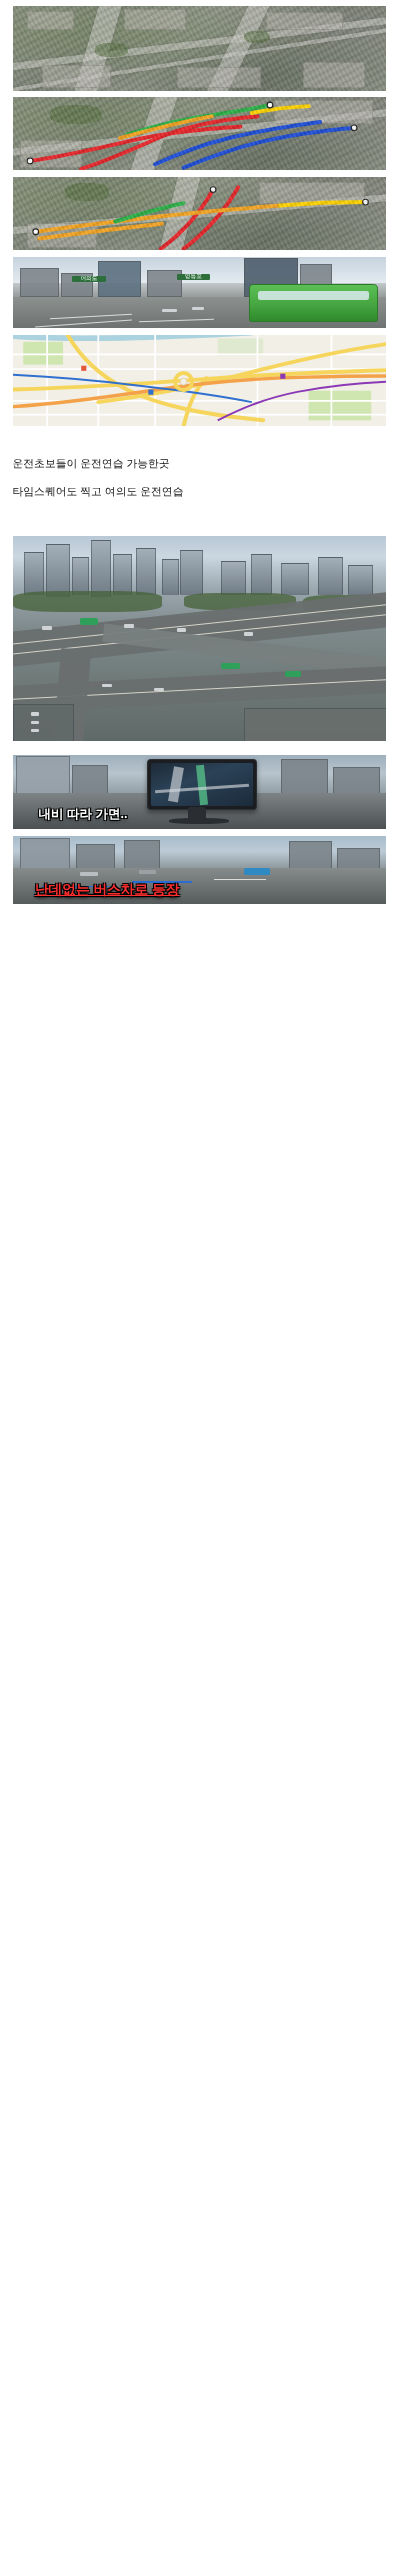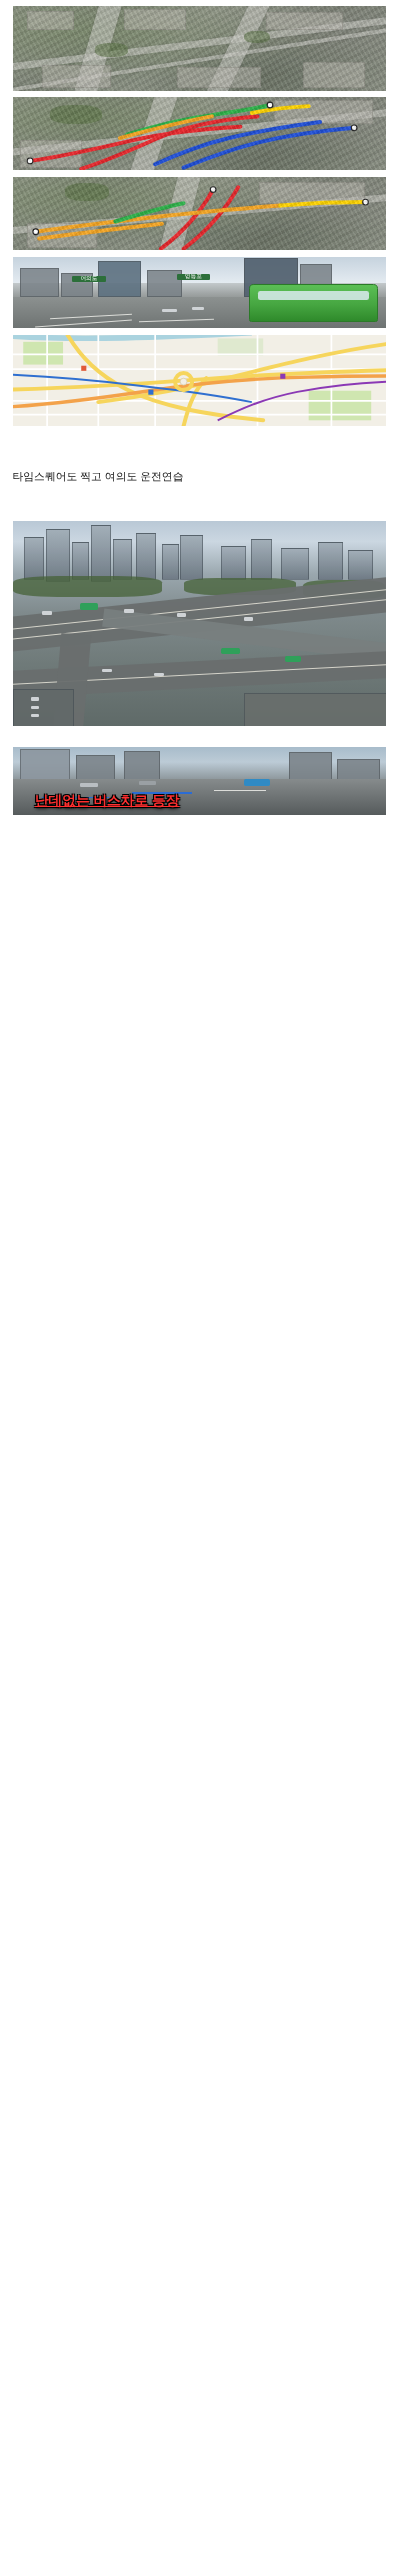--- a/index.html
+++ b/index.html
@@ -352,20 +352,21 @@
       </svg>
     </div>
   </div>
 
   <div class="spacer-s"></div>
 
 
   <div class="spacer-l"></div>
 
   <div class="block">
+    <div class="caption">운전초보들이 운전연습 가능한곳</div>
     <div class="spacer-m"></div>
     <div class="caption">타임스퀘어도 찍고 여의도 운전연습</div>
     <div class="spacer-l"></div>
   </div>
 
   <div class="spacer-m"></div>
 
   <div class="block">
     <div class="photo drone" style="height:205px; margin:0 12.5px; width:373px;">
 
@@ -411,20 +412,41 @@
       <div class="dr-car" style="left:24%; top:72%; width:2.6%; height:1.8%;"></div>
       <div class="dr-car" style="left:38%; top:74%; width:2.6%; height:1.8%;"></div>
       <div class="dr-car" style="left:5%; top:86%; width:2.2%; height:1.6%;"></div>
       <div class="dr-car" style="left:5%; top:90%; width:2.2%; height:1.6%;"></div>
       <div class="dr-car" style="left:5%; top:94%; width:2.2%; height:1.6%;"></div>
     </div>
   </div>
 
   <div class="spacer-m"></div>
 
+  <div class="block">
+    <div class="photo dash" style="height:74px; margin:0 12.5px; width:373px;">
+      <div class="st-building" style="left:1%; top:2%; width:14%; height:58%; background:rgba(150,160,168,0.9);"></div>
+      <div class="st-building" style="left:16%; top:14%; width:9%; height:44%;"></div>
+      <div class="st-building" style="left:72%; top:6%; width:12%; height:50%;"></div>
+      <div class="st-building" style="left:86%; top:16%; width:12%; height:40%;"></div>
+      <div class="st-road" style="height:48%; background:linear-gradient(180deg,#7e8486,#4b5052);"></div>
+
+      <div class="dash-device" style="left:36%; top:6%; width:29%; height:66%;">
+        <div class="dash-screen">
+          <div class="nav-road" style="left:20%; top:10%; width:10%; height:80%; transform:rotate(10deg);"></div>
+          <div class="nav-road" style="left:46%; top:4%; width:8%; height:92%; transform:rotate(-6deg); background:rgba(90,200,140,0.75);"></div>
+          <div class="nav-road" style="left:4%; top:56%; width:92%; height:7%; transform:rotate(-4deg);"></div>
+        </div>
+      </div>
+      <div class="dash-mount" style="left:47%; top:70%; width:5%; height:18%;"></div>
+      <div class="dash-mount" style="left:42%; top:86%; width:16%; height:8%; border-radius:40%;"></div>
+
+      <div class="meme-text" style="left:7%; bottom:8%; font-size:12.5px;">내비 따라 가면..</div>
+    </div>
+  </div>
 
   <div class="spacer-s"></div>
 
   <div class="block">
     <div class="photo dash2" style="height:68px; margin:0 12.5px 9px 12.5px; width:373px;">
       <div class="st-building" style="left:2%; top:4%; width:13%; height:50%; background:rgba(140,150,158,0.9);"></div>
       <div class="st-building" style="left:17%; top:12%; width:10%; height:42%;"></div>
       <div class="st-building" style="left:30%; top:6%; width:9%; height:46%;"></div>
       <div class="st-building" style="left:74%; top:8%; width:11%; height:46%;"></div>
       <div class="st-building" style="left:87%; top:18%; width:11%; height:36%;"></div>

